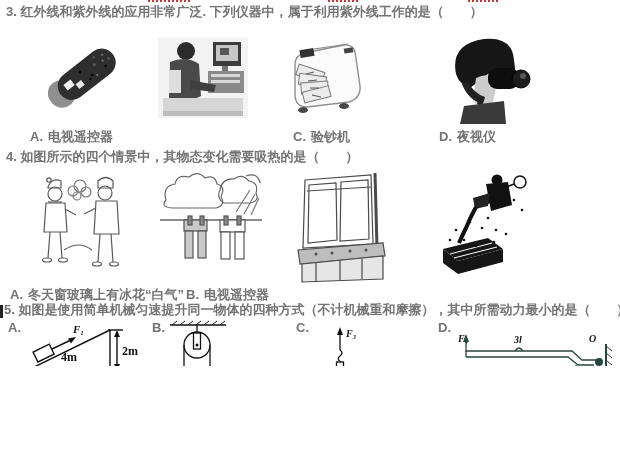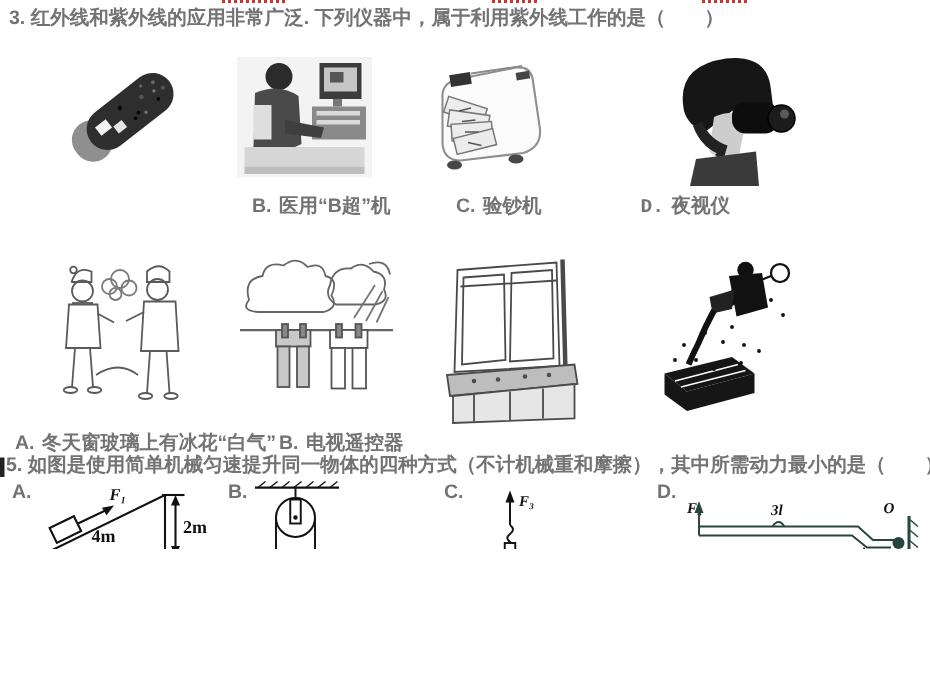--- a/index.html
+++ b/index.html
@@ -94,24 +94,25 @@
       <path d="M38,44 Q53,37 59,48 L55,68 Q44,76 35,67 Z" fill="#cdcdcd"></path>
       <rect x="50" y="34" width="31" height="21" rx="9" fill="#0d0d0d"></rect>
       <circle cx="83" cy="45" r="9" fill="#1c1c1c" stroke="#000"></circle>
       <circle cx="85" cy="42" r="3" fill="#5a5a5a"></circle>
       <path d="M24,50 Q30,66 45,70 L47,63 Q35,59 30,47 Z" fill="#222"></path>
       <path d="M40,68 Q49,78 60,71" stroke="#222" stroke-width="3.5" fill="none"></path>
       <path d="M26,72 L66,67 L68,90 L22,90 Z" fill="#3a3a3a"></path>
     </svg>
   </div>
 
-  <div class="opt" style="left:168px;top:128px;"><span class="lbl">B.</span><span>医用“B超”机</span></div>
-  <div class="opt" style="left:304px;top:128px;text-align:right;"><span class="lbl">C.</span><span>验钞机</span></div>
-  <div class="opt" style="left:427px;top:128px;font-family:Liberation Mono, monospace;"><span class="lbl">D.</span><span>夜视仪</span></div>
-
+  <div class="opt" style="left:30px;top:128px;"><span class="lbl">A.</span><span>电视遥控器</span></div>
+  <div class="opt" style="left:293px;top:128px;text-align:right;"><span class="lbl">C.</span><span>验钞机</span></div>
+  <div class="opt" style="left:439px;top:128px;"><span class="lbl">D.</span><span>夜视仪</span></div>
+
+  <div class="qline" style="left:6px;top:149px;">4. 如图所示的四个情景中，其物态变化需要吸热的是（　　）</div>
 
   <div class="fig" style="left:32px;top:170px;">
     <svg width="108" height="112" viewBox="0 0 108 112" fill="none" stroke="#5a5a5a" stroke-width="1.2">
       <path d="M16,17 Q20,7 29,11 L29,18 L16,18 Z"></path>
         <circle cx="17" cy="10" r="2.2"></circle>
       <circle cx="23" cy="24" r="7"></circle>
       <line x1="16" y1="32" x2="30" y2="32"></line>
       <path d="M14,33 L33,33 L35,62 L12,62 Z"></path>
       <path d="M33,39 L44,45"></path>
       <path d="M18,62 L16,88"></path>

